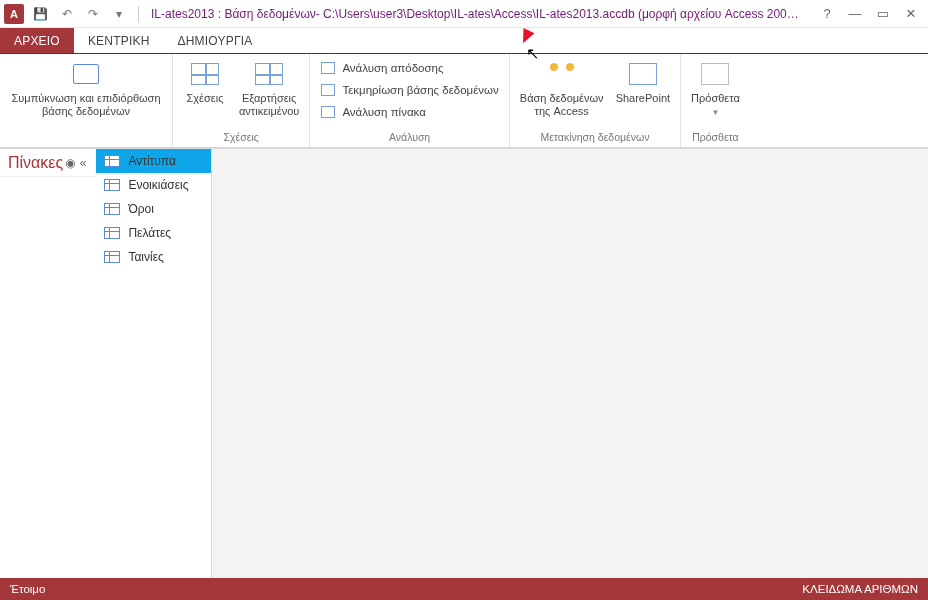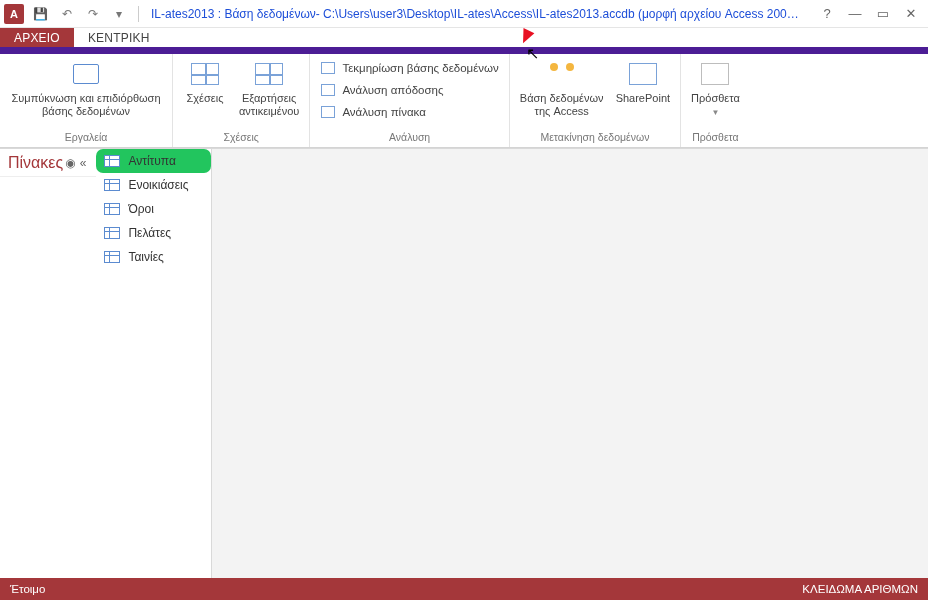--- a/index.html
+++ b/index.html
@@ -4,26 +4,26 @@
 <style>
   * { box-sizing: border-box; margin: 0; padding: 0; font-family: "Segoe UI", Tahoma, sans-serif; }
   body { width: 928px; height: 600px; background: #fff; overflow: hidden; font-size: 12px; color: #444; position: relative; }
 
   
   .titlebar { height: 28px; background: #fff; display: flex; align-items: center; border-bottom: 1px solid #e5e5e5; }
   .app-icon { width: 20px; height: 20px; background: #a4373a; color: #fff; font-weight: bold; font-size: 11px; display: flex; align-items: center; justify-content: center; margin: 0 6px 0 4px; border-radius: 2px; }
   .qat { display: flex; align-items: center; gap: 4px; }
   .qat-btn { width: 22px; height: 22px; display: flex; align-items: center; justify-content: center; color: #777; cursor: pointer; }
   .qat-sep { width: 1px; height: 16px; background: #ccc; margin: 0 4px; }
-  .title-text { flex: 1; text-align: left; padding-left: 8px; font-size: 12px; color: #1d4ed8; white-space: nowrap; overflow: hidden; text-overflow: ellipsis; }
+  .title-text { flex: 1; text-align: left; padding-left: 8px; font-size: 12px; color: #701a75; white-space: nowrap; overflow: hidden; text-overflow: ellipsis; }
   .win-controls { display: flex; align-items: center; gap: 2px; margin-right: 4px; }
   .win-btn { width: 26px; height: 22px; display: flex; align-items: center; justify-content: center; color: #666; cursor: pointer; font-size: 13px; }
 
   
-  .tabs { height: 26px; background: #fff; display: flex; align-items: stretch; border-bottom: 7px solid #4c1d95; }
+  .tabs { height: 26px; background: #fff; display: flex; align-items: stretch; border-bottom: 1px solid #4c1d95; }
   .tab { padding: 0 14px; display: flex; align-items: center; font-size: 12px; color: #444; cursor: pointer; text-transform: uppercase; letter-spacing: .2px; }
   .tab.file { background: #a4373a; color: #fff; }
   .tab.active { color: #a4373a; border: 1px solid #d4d4d4; border-bottom: 1px solid #fff; background: #fff; position: relative; top: 1px; }
 
   
   .ribbon { height: 94px; background: #fff; display: flex; border-bottom: 1px solid #d4d4d4; }
   .group { display: flex; flex-direction: column; border-right: 1px solid #e3e3e3; padding: 2px 6px 0 6px; }
   .group-content { flex: 1; display: flex; align-items: flex-start; gap: 4px; }
   .group-label { height: 16px; font-size: 10.5px; color: #777; text-align: center; padding-bottom: 2px; }
   .big-btn { display: flex; flex-direction: column; align-items: center; justify-content: flex-start; padding: 2px 4px; cursor: pointer; min-width: 52px; }
@@ -50,21 +50,21 @@
   .ic-add { width: 28px; height: 22px; border: 1.5px solid #bdbdbd; position: relative; }
 
   
   .workspace { position: absolute; top: 148px; bottom: 22px; left: 0; right: 0; display: flex; background: #f9f9f9; }
   .nav-pane { width: 212px; background: #fff; border-right: 1px solid #d9d9d9; display: flex; flex-direction: row; border-top: 1px solid #d9d9d9;}
   .nav-header { height: 28px; display: flex; align-items: center; padding: 0 8px; color: #a4373a; font-size: 16px; border-bottom: 1px solid #eee; }
   .nav-header .spacer { flex: 1; }
   .nav-header .arrow { color: #666; font-size: 12px; padding: 0 2px; cursor: pointer; }
   .nav-list { flex: 1; overflow: auto; }
   .nav-item { height: 24px; display: flex; align-items: center; gap: 8px; padding: 0 8px; cursor: pointer; font-size: 12px; color: #333; }
-  .nav-item.selected { background: #22c55e; border-radius: 7px; }
+  .nav-item.selected { background: #0ea5e9; }
   .tbl-ico { width: 16px; height: 12px; border: 1px solid #5b8bd0; position: relative; background: #fff; }
   .tbl-ico::before { content: ""; position: absolute; top: 3px; left: 0; right: 0; height: 1px; background: #5b8bd0; }
   .tbl-ico::after { content: ""; position: absolute; top: 0; bottom: 0; left: 4px; width: 1px; background: #5b8bd0; }
 
   .canvas { flex: 1; background: #f3f3f3; border-top: 1px solid #d9d9d9; }
 
   
   .statusbar { position: absolute; bottom: 0; left: 0; right: 0; height: 22px; background: #a4373a; color: #fff; display: flex; align-items: center; padding: 0 10px; font-size: 11.5px; }
   .statusbar .spacer { flex: 1; }
 
@@ -90,35 +90,35 @@
     <div class="win-btn">?</div>
     <div class="win-btn">―</div>
     <div class="win-btn">▭</div>
     <div class="win-btn">✕</div>
   </div>
 </div>
 
 <div class="tabs">
   <div class="tab file">ΑΡΧΕΙΟ</div>
   <div class="tab">ΚΕΝΤΡΙΚΗ</div>
+  <div class="tab">ΔΗΜΙΟΥΡΓΙΑ</div>
 </div>
 
 <div class="ribbon">
 
   <div class="group">
     <div class="group-content">
       <div class="big-btn" style="min-width:160px">
         <div class="ico">
             <div class="ic-box"></div>
           </div>
         <div class="lbl" style="white-space:pre-line">Συμπύκνωση και επιδιόρθωση
 βάσης δεδομένων</div>
       </div>
     </div>
-    <div class="group-label">Εργαλεία</div>
   </div>
 
 
   <div class="group">
     <div class="group-content">
       <div class="big-btn">
         <div class="ico">
             <div class="ic-grid"></div>
           </div>
         <div class="lbl">Σχέσεις</div>
@@ -134,27 +134,27 @@
     <div class="group-label">Σχέσεις</div>
   </div>
 
   <div class="group">
     <div class="group-content">
       <div class="stack">
         <div class="small-btn">
           <span class="ico">
               <span class="ic-sm"></span>
             </span>
-          <span>Τεκμηρίωση βάσης δεδομένων</span>
+          <span>Ανάλυση απόδοσης</span>
         </div>
         <div class="small-btn">
           <span class="ico">
               <span class="ic-sm"></span>
             </span>
-          <span>Ανάλυση απόδοσης</span>
+          <span>Τεκμηρίωση βάσης δεδομένων</span>
         </div>
         <div class="small-btn">
           <span class="ico">
               <span class="ic-sm"></span>
             </span>
           <span>Ανάλυση πίνακα</span>
         </div>
       </div>
     </div>
     <div class="group-label">Ανάλυση</div>

